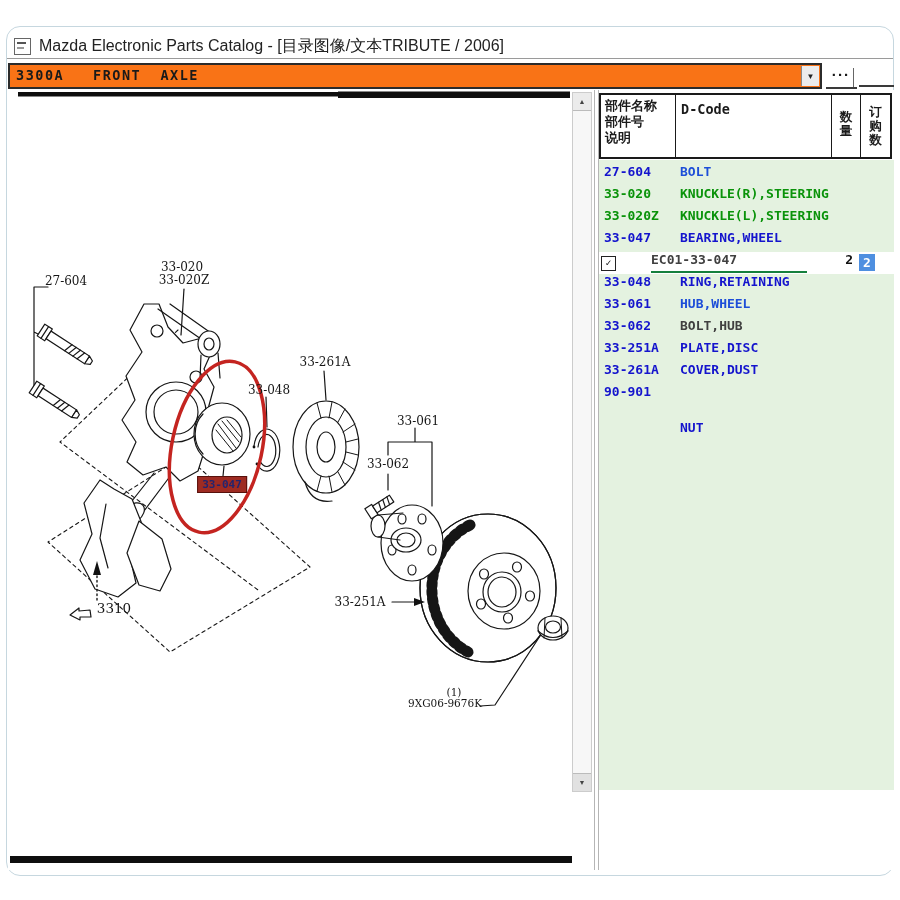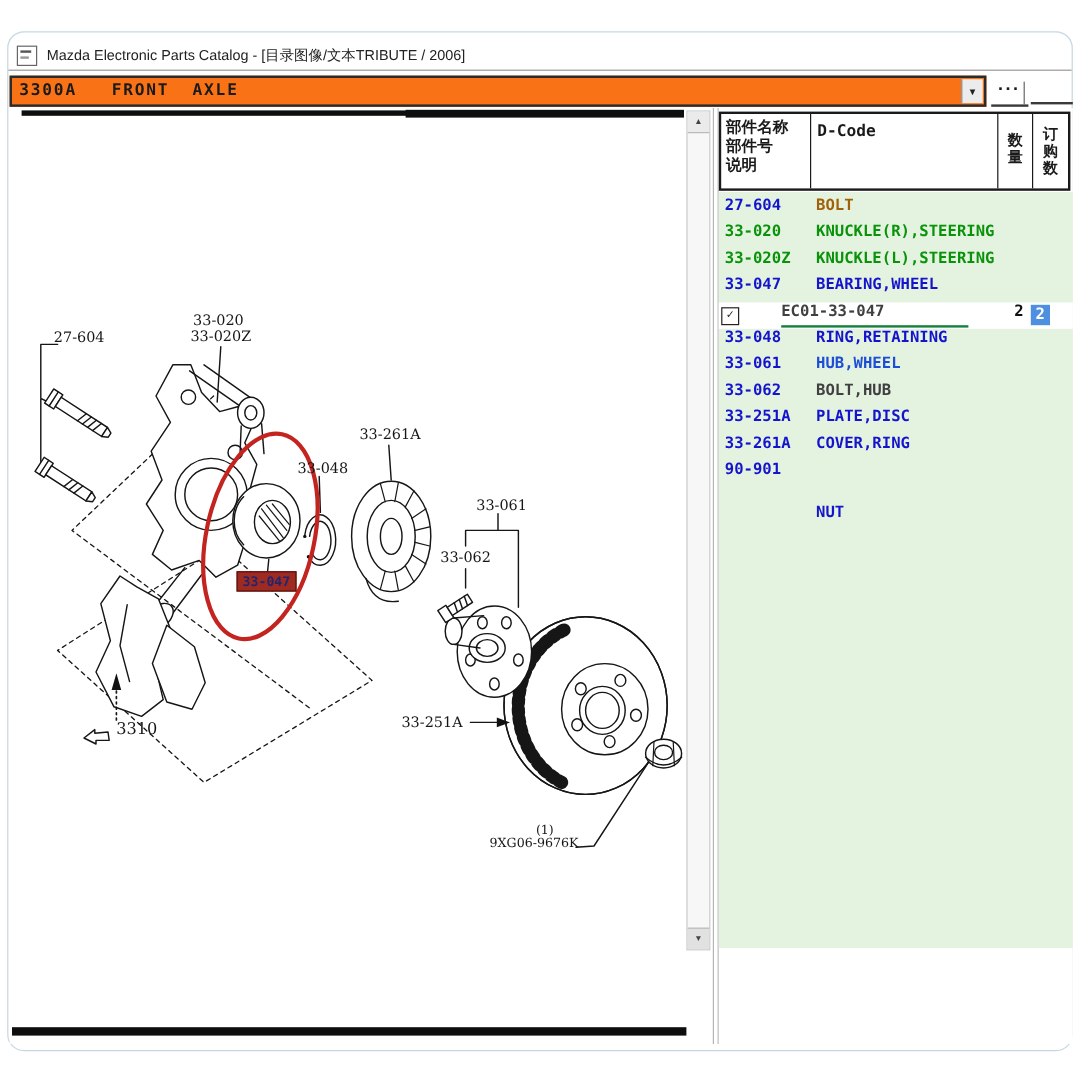--- a/index.html
+++ b/index.html
@@ -5,21 +5,21 @@
   html,body{margin:0;padding:0;background:#fff;}
   body{width:900px;height:900px;position:relative;overflow:hidden;
        font-family:"Liberation Sans",sans-serif;color:#1a1a1a;}
   .frame{position:absolute;left:6px;top:26px;width:886px;height:848px;
          border:1px solid #c6d7df;border-radius:14px;pointer-events:none;}
   
   .titlebar{position:absolute;left:14px;top:36px;height:20px;display:flex;align-items:center;gap:8px;}
   .appicon{width:15px;height:15px;border:1px solid #666;background:#fff;position:relative;display:inline-block;}
   .appicon::before{content:"";position:absolute;left:2px;top:3px;width:9px;height:2px;background:#555;}
   .appicon::after{content:"";position:absolute;left:2px;top:8px;width:7px;height:2px;background:#999;}
-  .title{font-size:12px;color:#222;white-space:nowrap;}
+  .title{font-size:16px;color:#222;white-space:nowrap;}
   .sep1{position:absolute;left:7px;top:58px;width:886px;border-top:1px solid #9a9a9a;}
   
   .combo{position:absolute;left:8px;top:63px;width:814px;height:26px;border:2px solid #2b2b2b;
          background:#f97316;box-sizing:border-box;}
   .combo-text{position:absolute;left:6px;top:2px;font:bold 13.5px "DejaVu Sans Mono",monospace;
               letter-spacing:1.5px;white-space:pre;}
   .combo-btn{position:absolute;right:1px;top:1px;bottom:1px;width:17px;background:#ececec;
              border-left:1px solid #888;display:flex;align-items:center;justify-content:center;
              font-size:8px;color:#222;}
   .more{position:absolute;left:828px;top:62px;width:26px;height:24px;text-align:center;
@@ -258,21 +258,21 @@
       <span class="vt">数量</span>
     </div>
     <div class="th o">
       <span class="vt">订购数</span>
     </div>
   </div>
   <div class="greenbody" style="background: rgb(228, 242, 224);">
     <div class="rows">
         <div class="trow">
           <span class="cell dc" style="color: rgb(20, 20, 205);">27-604</span>
-          <span class="cell nm" style="color: #a16207;">BOLT</span>
+          <span class="cell nm" style="color: #1d4ed8;">BOLT</span>
         </div>
         <div class="trow">
           <span class="cell dc" style="color: rgb(10, 147, 10);">33-020</span>
           <span class="cell nm" style="color: rgb(10, 147, 10);">KNUCKLE(R),STEERING</span>
         </div>
         <div class="trow">
           <span class="cell dc" style="color: rgb(10, 147, 10);">33-020Z</span>
           <span class="cell nm" style="color: rgb(10, 147, 10);">KNUCKLE(L),STEERING</span>
         </div>
         <div class="trow">
@@ -296,21 +296,21 @@
         <div class="trow">
           <span class="cell dc" style="color: rgb(20, 20, 205);">33-062</span>
           <span class="cell nm" style="color: #404040;">BOLT,HUB</span>
         </div>
         <div class="trow">
           <span class="cell dc" style="color: rgb(20, 20, 205);">33-251A</span>
           <span class="cell nm" style="color: rgb(20, 20, 205);">PLATE,DISC</span>
         </div>
         <div class="trow">
           <span class="cell dc" style="color: rgb(20, 20, 205);">33-261A</span>
-          <span class="cell nm" style="color: rgb(20, 20, 205);">COVER,RING</span>
+          <span class="cell nm" style="color: rgb(20, 20, 205);">COVER,DUST</span>
         </div>
         <div class="trow">
           <span class="cell dc" style="color: rgb(20, 20, 205);">90-901</span>
           <span class="cell nm" style="color: rgb(20, 20, 205); margin-top: 36px;">NUT</span>
         </div>
       </div>
   </div>
 </div>
 
 </body></html>

